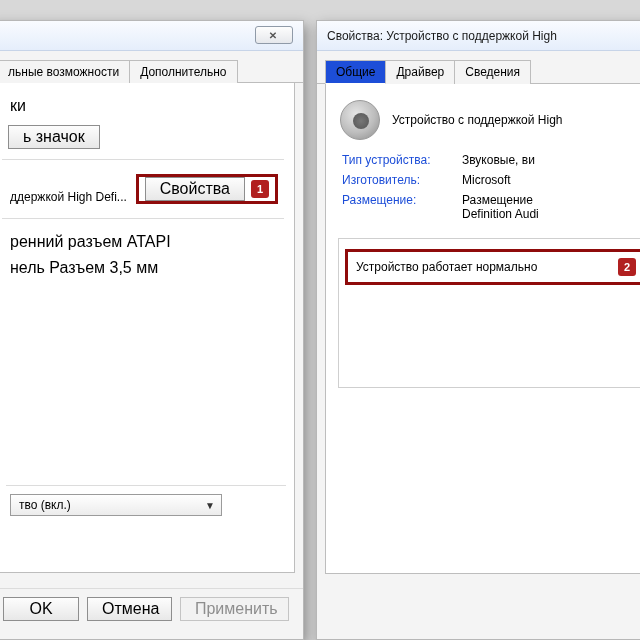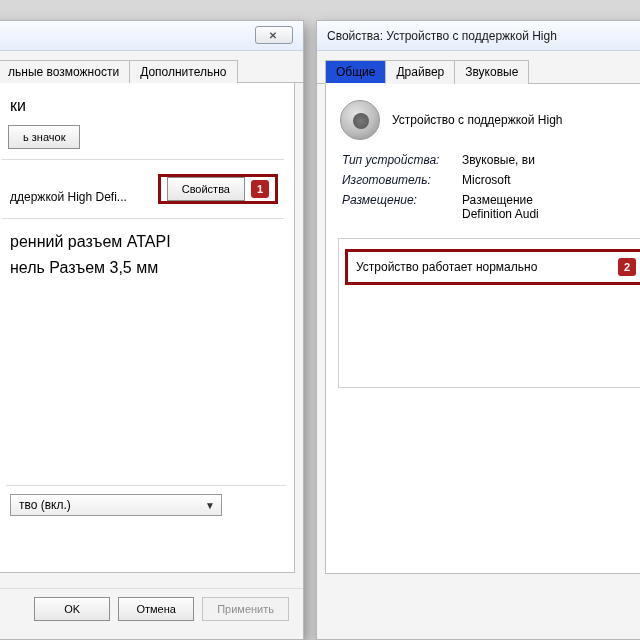--- a/index.html
+++ b/index.html
@@ -103,21 +103,21 @@
   }
   .tab-body-left { padding-left:4px; }
   
   .text-row { padding:4px 4px 4px 8px; font-size:16px; white-space:nowrap; }
   .btn {
     display:inline-block;
     padding: 2px 14px;
     border: 1px solid #8e8e8e;
     background: linear-gradient(#fdfdfd,#e8e8e8);
     border-radius:0;
-    font-size:11px;
+    font-size:16px;
     min-width:60px;
     text-align:center;
     cursor:default;
     line-height:18px;
   }
   .btn.disabled { color:#8e8e8e; border-color:#c4c4c4; background:#f2f2f2; }
   .sep { height:1px; background:#dcdcdc; margin:10px 0; }
   .props-row {
     display:flex; align-items:flex-end; justify-content:space-between;
     padding: 4px 6px 4px 8px;
@@ -173,21 +173,21 @@
     flex:none;
   }
   .speaker-icon::after{
     content:"";
     position:absolute;
     left:12px;top:12px;width:16px;height:16px;
     border-radius:50%;
     background:radial-gradient(circle,#777,#555);
   }
   .kv { display:flex; padding:3px 0 3px 6px; font-size:12px; }
-  .kv .k { width:120px; color:#0f172a;font-style:italic; }
+  .kv .k { width:120px; color:#1d4ed8; }
   .kv .v { flex:1; white-space:nowrap; overflow:hidden; }
   .groupbox {
     margin: 14px 2px 0 2px;
   }
   .groupbox .gtitle {
     font-size:12px;
     padding:0 4px;
     background:#fff;
     display:inline-block;
     position:relative;
@@ -259,21 +259,21 @@
 </div>
 
 <div class="window window-right">
   <div class="titlebar-right">
     <span>Свойства: Устройство с поддержкой High</span>
   </div>
 
   <div class="tabstrip">
     <div class="tab active">Общие</div>
     <div class="tab">Драйвер</div>
-    <div class="tab">Звуковые</div>
+    <div class="tab">Сведения</div>
   </div>
 
   <div class="tab-body">
     <div class="device-header">
       <div class="speaker-icon"></div>
       <div>Устройство с поддержкой High</div>
     </div>
 
     <div class="kv">
       <div class="k">Тип устройства:</div>

